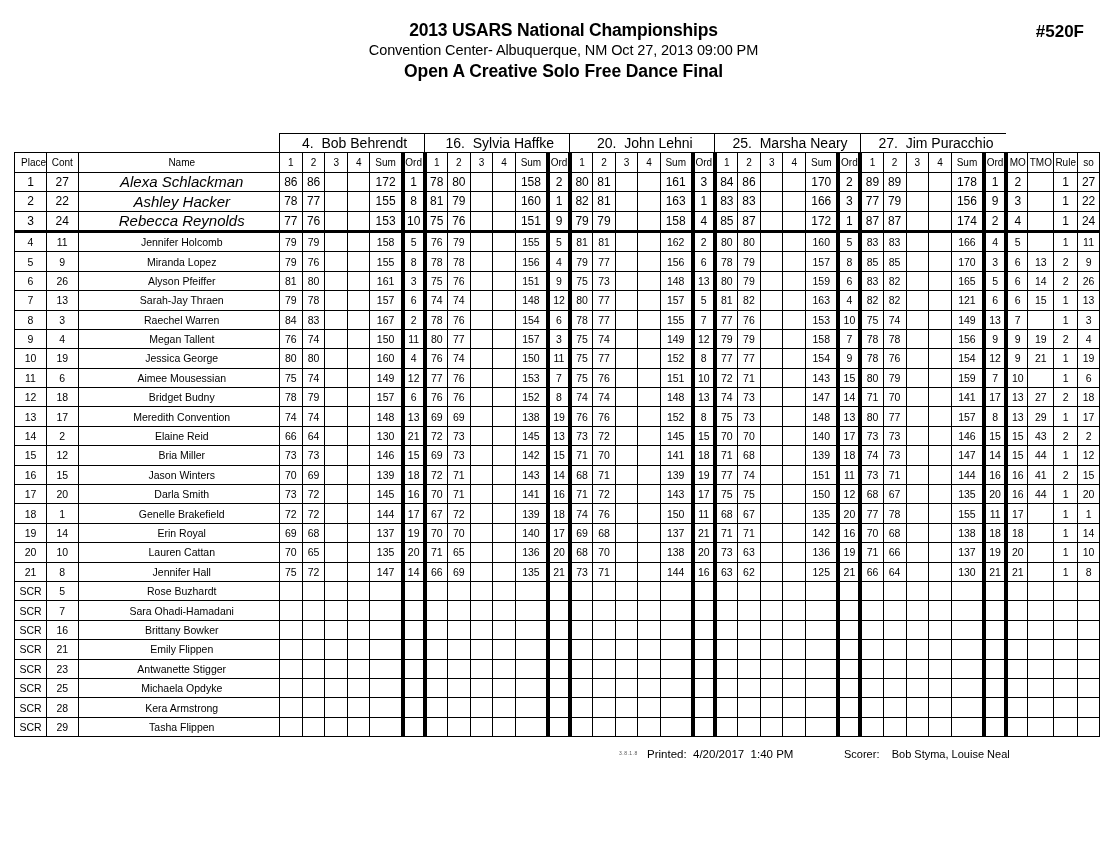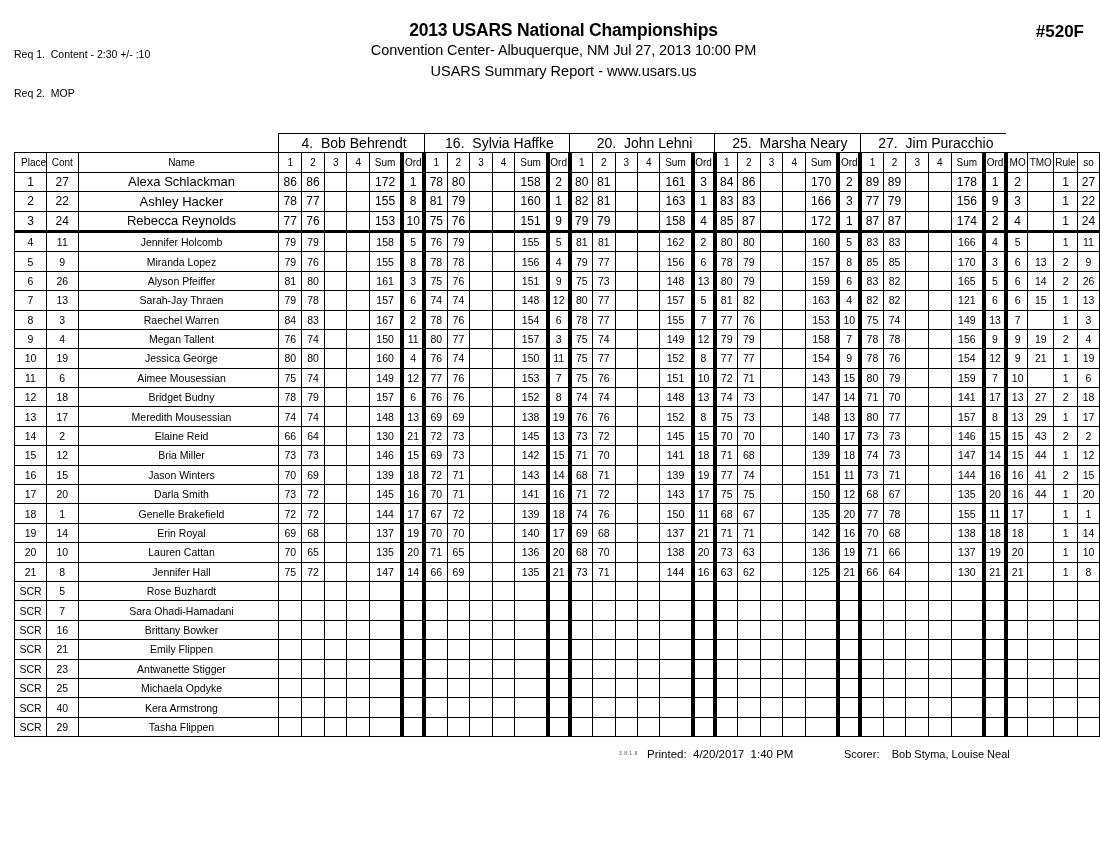--- a/index.html
+++ b/index.html
@@ -107,21 +107,21 @@
     border-right: 4px solid #000 !important;
     font-size: 10px;
   }
   .hdrcell { font-size: 10px; }
   .nameCell {
     text-align: left;
     padding-left: 6px !important;
   }
   .placeCell, .contCell { text-align: center; }
   .medal td { font-weight: bold; font-size: 12px; }
-  .medal .nameCell { font-size: 13px; }
+  .medal .nameCell { font-size: 15px; font-style: italic; }
   .medal-last td { border-bottom: 3px solid #000 !important; }
   .toprow td { border-top: 2px solid #000; }
   .lastrow td { border-bottom: 2px solid #000; }
 
   
   col.c-place { width: 26px; }
   col.c-cont  { width: 32px; }
   col.c-name  { width: 205px; }
   col.c-j     { width: 23px; }
   col.c-sum   { width: 33px; }
@@ -160,29 +160,25 @@
     top: 0px;
     font-size: 11px;
     white-space: pre;
   }
 </style>
 </head>
 <body>
 
 <div class="page">
 
-  <div class="reqs">
-    <div>Req 1.  Content - 2:30 +/- :10</div>
-    <div>Req 2.  MOP</div>
-  </div>
 
   <div class="hdr-center">
     <div class="hdr-title">2013 USARS National Championships</div>
-    <div class="hdr-venue">Convention Center- Albuquerque, NM  Jul 27, 2013  10:00 PM</div>
-    <div class="hdr-report">USARS Summary Report - www.usars.us</div>
+    <div class="hdr-venue">Convention Center- Albuquerque, NM  Oct 27, 2013  09:00 PM</div>
+    <div class="hdr-event">Open A Creative Solo Free Dance Final</div>
   </div>
 
   <div class="hdr-number">#520F</div>
 
   <table class="grid">
     <colgroup>
       <col class="c-place">
         <col class="c-cont">
         <col class="c-name">
       <col class="c-j">
@@ -741,21 +737,21 @@
           <td>141</td>
           <td class="ord">17</td>
           <td>13</td>
           <td>27</td>
           <td>2</td>
           <td>18</td>
         </tr>
         <tr>
           <td class="placeCell">13</td>
           <td class="contCell">17</td>
-          <td class="nameCell">Meredith Mousessian</td>
+          <td class="nameCell">Meredith Convention</td>
           <td>74</td>
           <td>74</td>
           <td></td>
           <td></td>
           <td>148</td>
           <td class="ord">13</td>
           <td>69</td>
           <td>69</td>
           <td></td>
           <td></td>
@@ -1325,21 +1321,21 @@
           <td></td>
           <td></td>
           <td class="ord"></td>
           <td></td>
           <td></td>
           <td></td>
           <td></td>
         </tr>
         <tr>
           <td class="placeCell">SCR</td>
-          <td class="contCell">40</td>
+          <td class="contCell">28</td>
           <td class="nameCell">Kera Armstrong</td>
           <td></td>
           <td></td>
           <td></td>
           <td></td>
           <td></td>
           <td class="ord"></td>
           <td></td>
           <td></td>
           <td></td>

